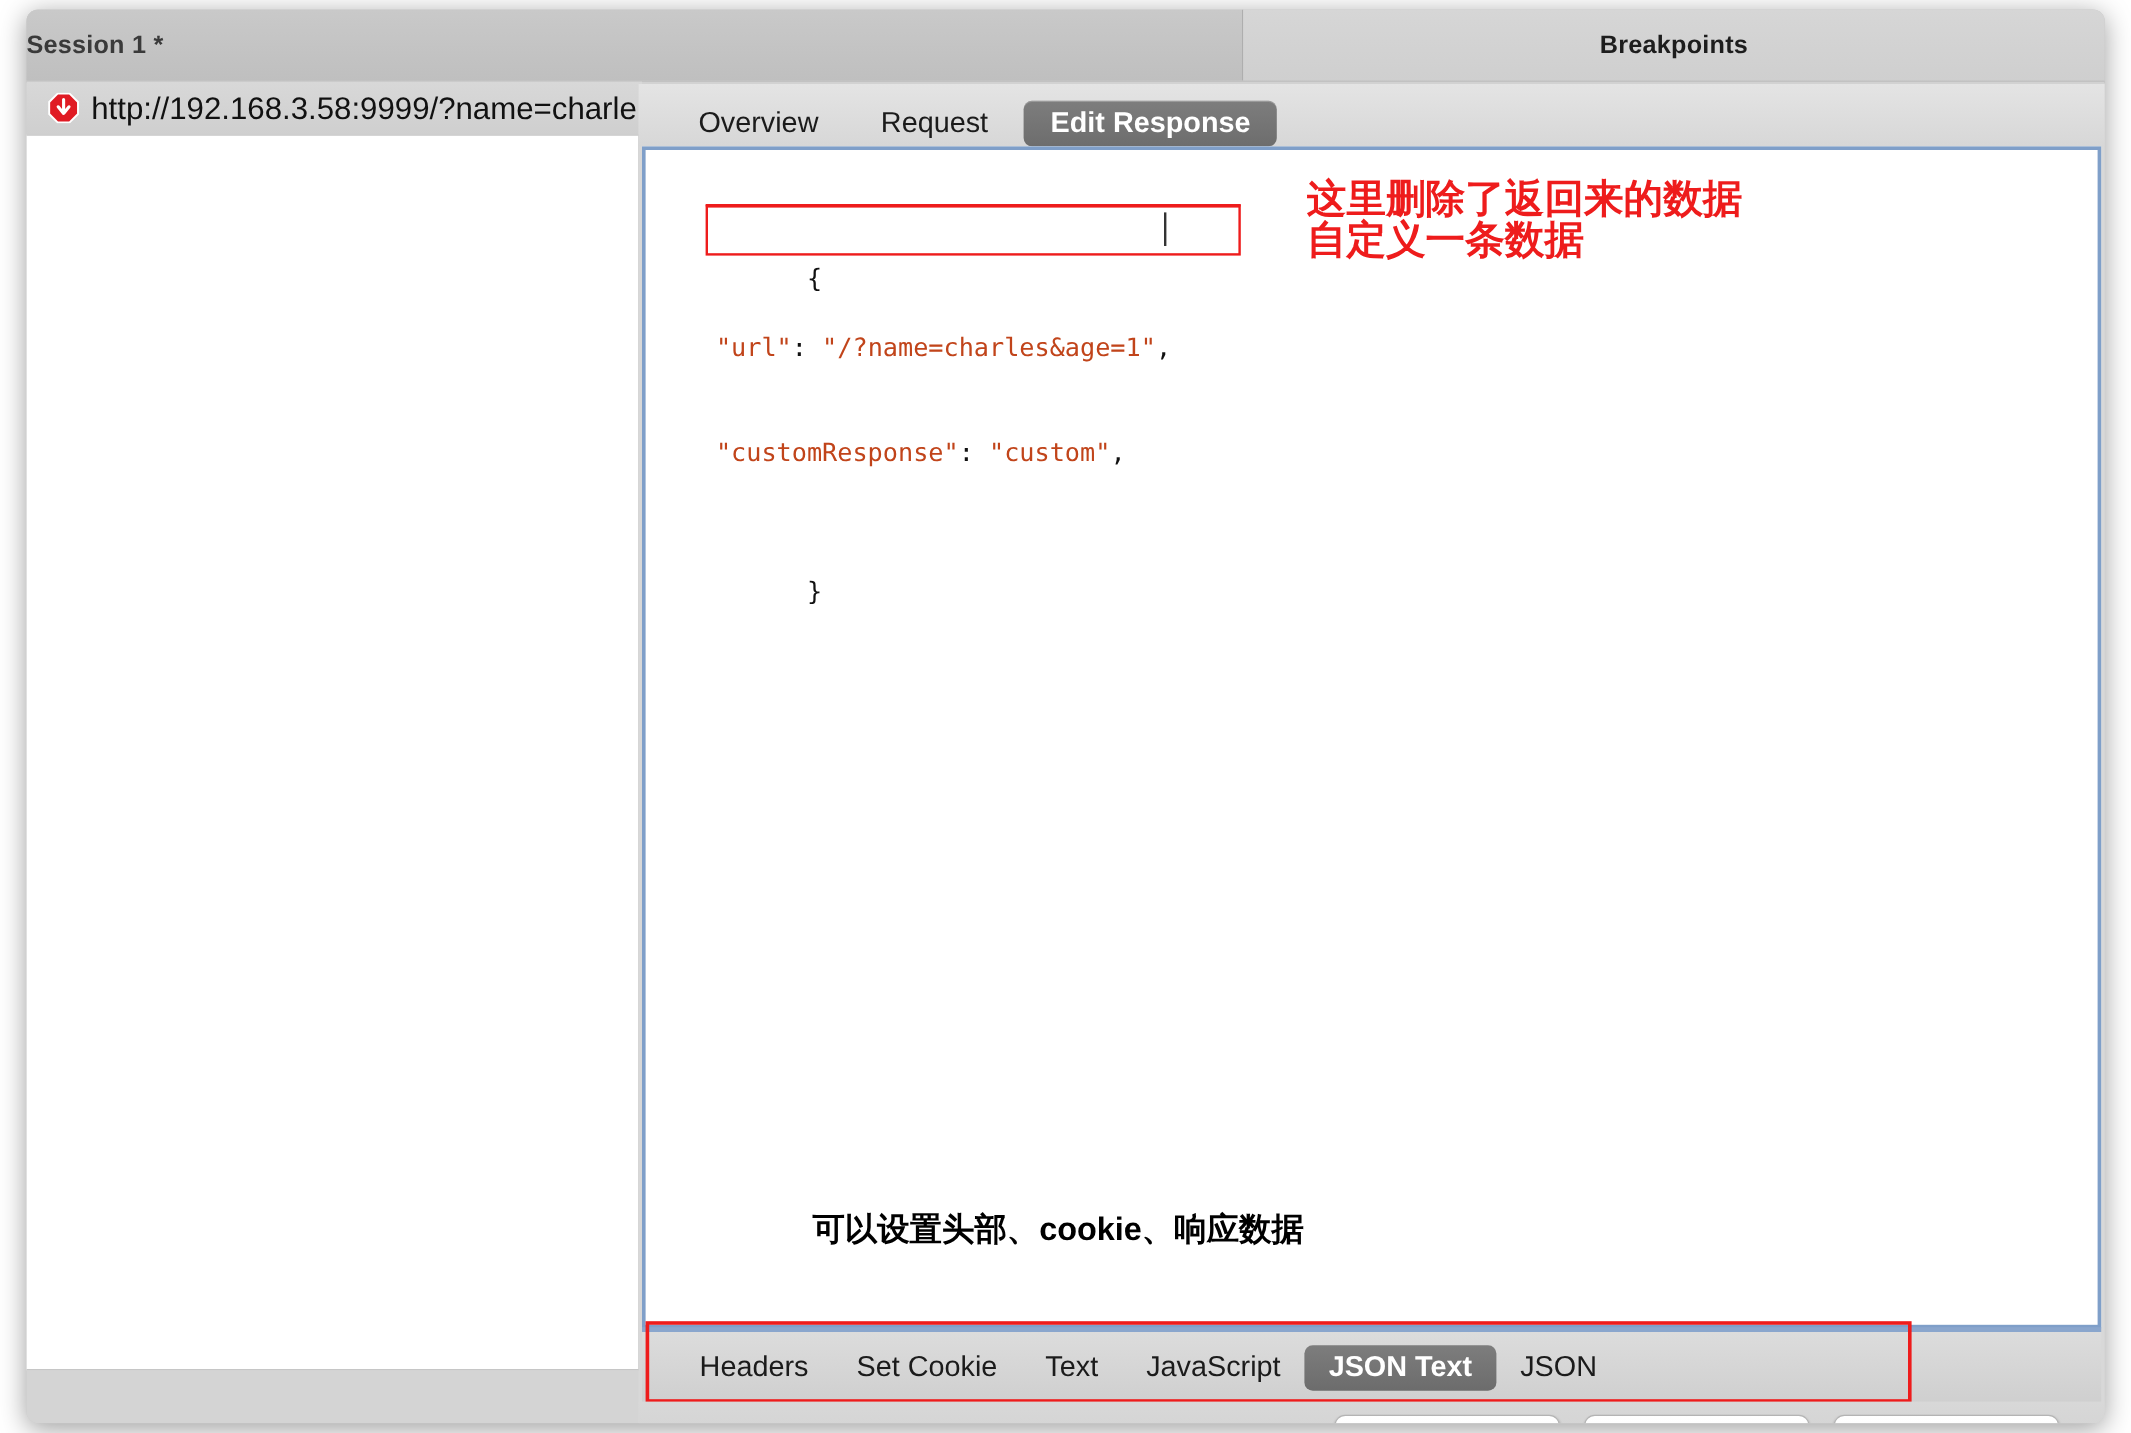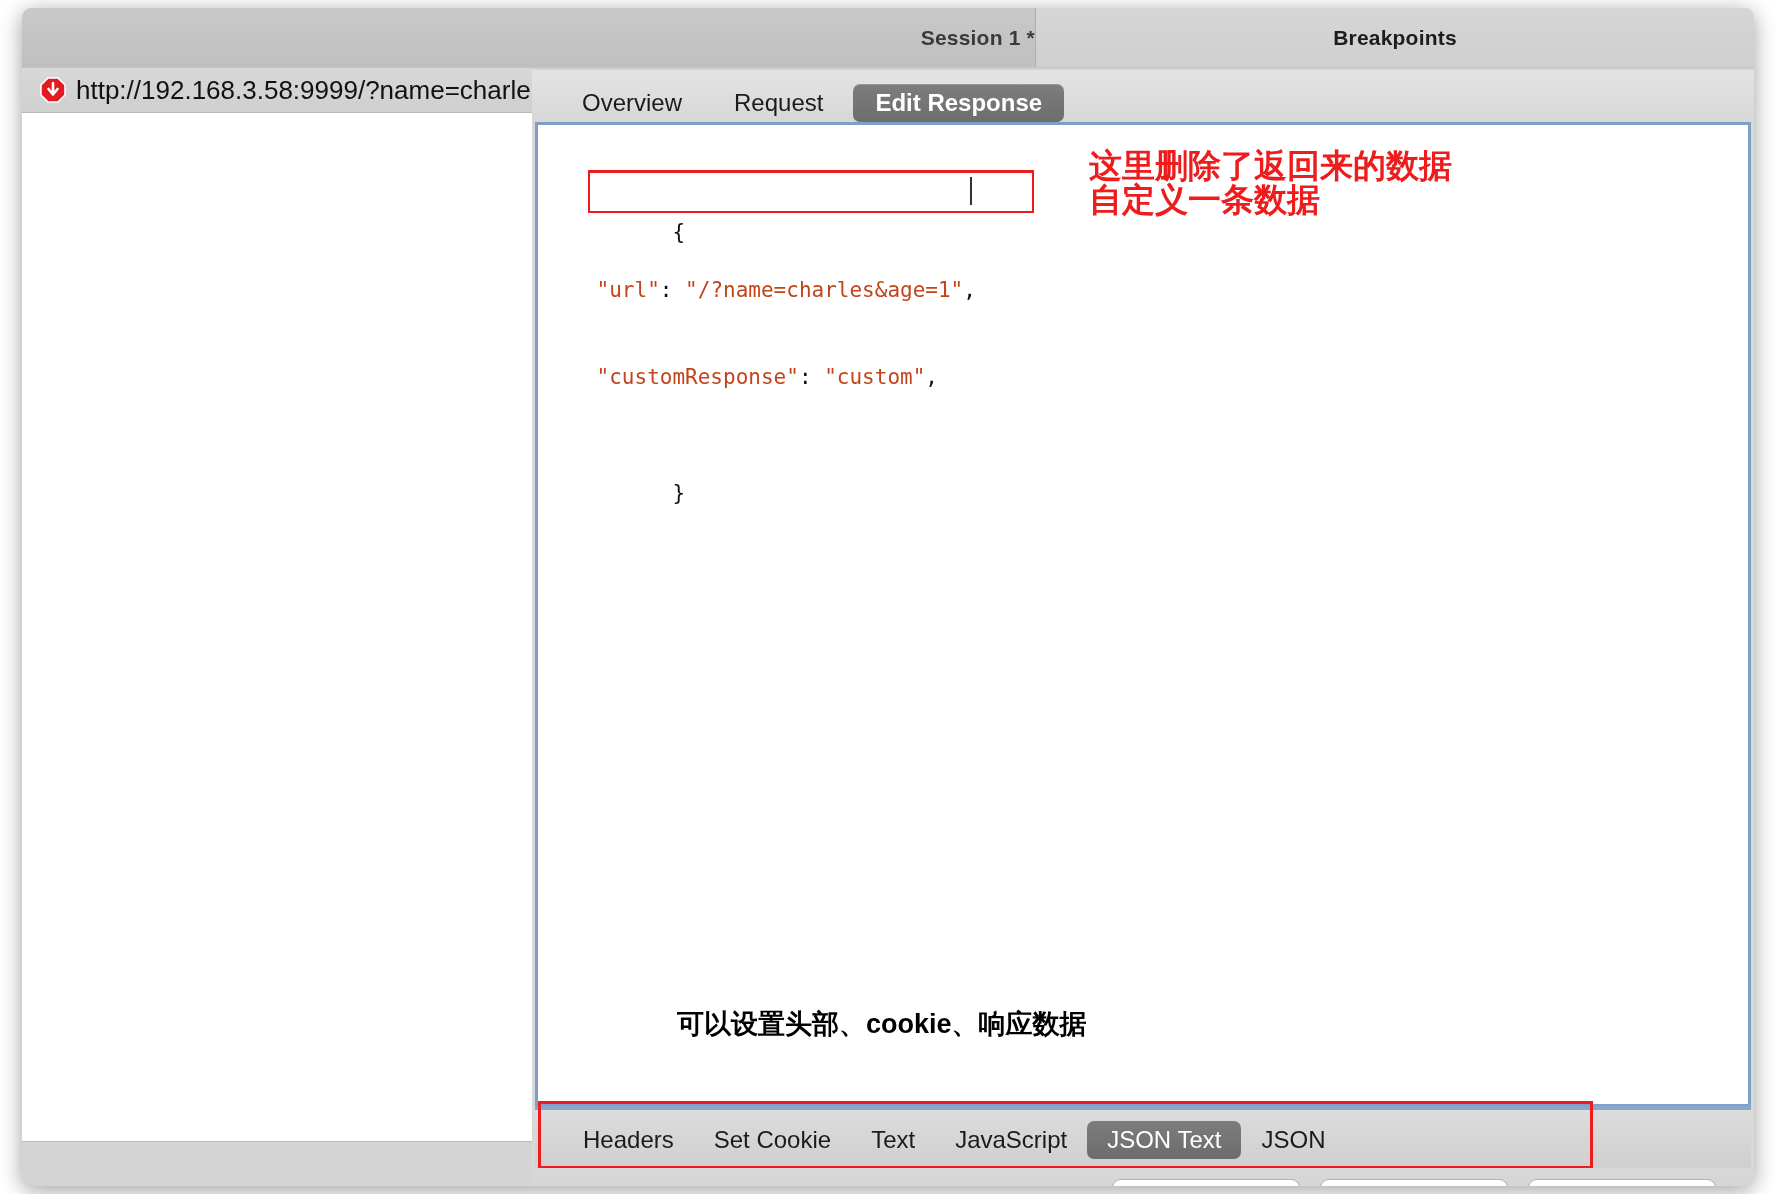--- a/index.html
+++ b/index.html
@@ -37,21 +37,21 @@
   }
   .top-left-head {
     position: absolute;
     left: 0; top: 0;
     width: 1013px;
     height: 59px;
     background: linear-gradient(180deg, #c9c9c9 0%, #bfbfbf 100%);
     border-right: 1px solid #aeaeae;
     display: flex;
     align-items: center;
-    justify-content: flex-end;
+    justify-content: flex-start;
   }
   .top-right-head {
     position: absolute;
     left: 1014px; top: 0;
     width: 718px;
     height: 59px;
     background: linear-gradient(180deg, #d6d6d6 0%, #cfcfcf 100%);
     display: flex;
     align-items: center;
     justify-content: center;
@@ -251,21 +251,21 @@
   .btab {
     font-size: 24px;
     color: #1b1b1b;
     padding: 5px 20px;
     border-radius: 7px;
     white-space: nowrap;
   }
   .btab.selected {
     background: linear-gradient(180deg, #7d7d7d 0%, #6c6c6c 100%);
     color: #ffffff;
-    font-weight: normal;
+    font-weight: bold;
   }
   .red-box-tabs {
     position: absolute;
     left: 6px;
     top: 1031px;
     width: 1055px;
     height: 68px;
     border: 3px solid #ee1c1c;
     box-sizing: border-box;
     pointer-events: none;

